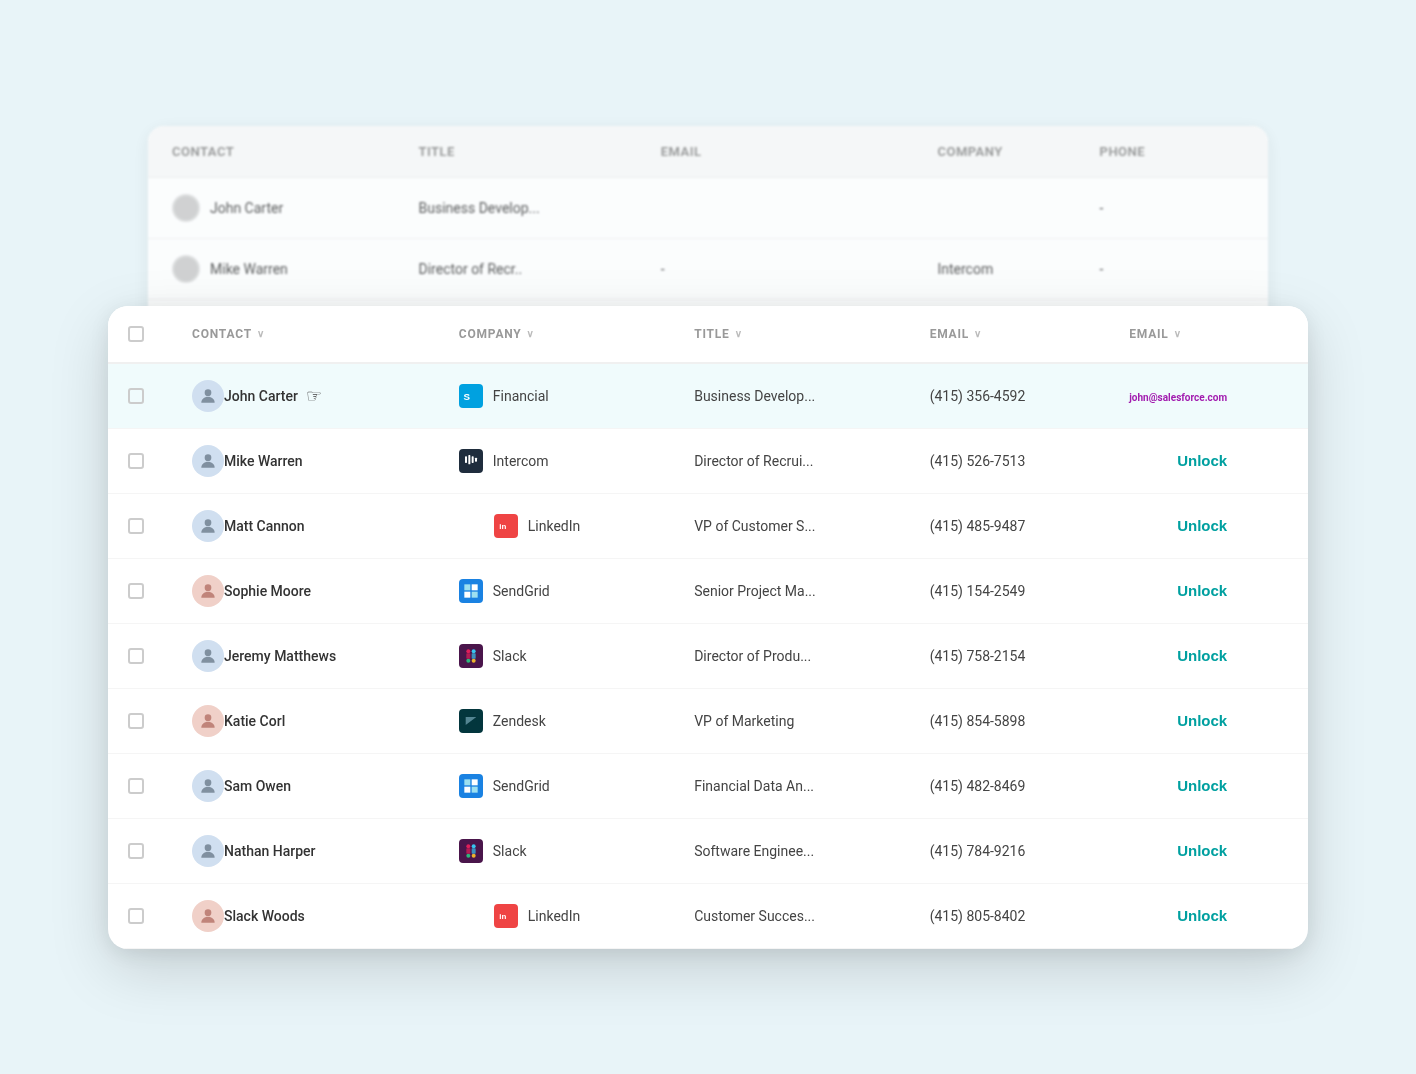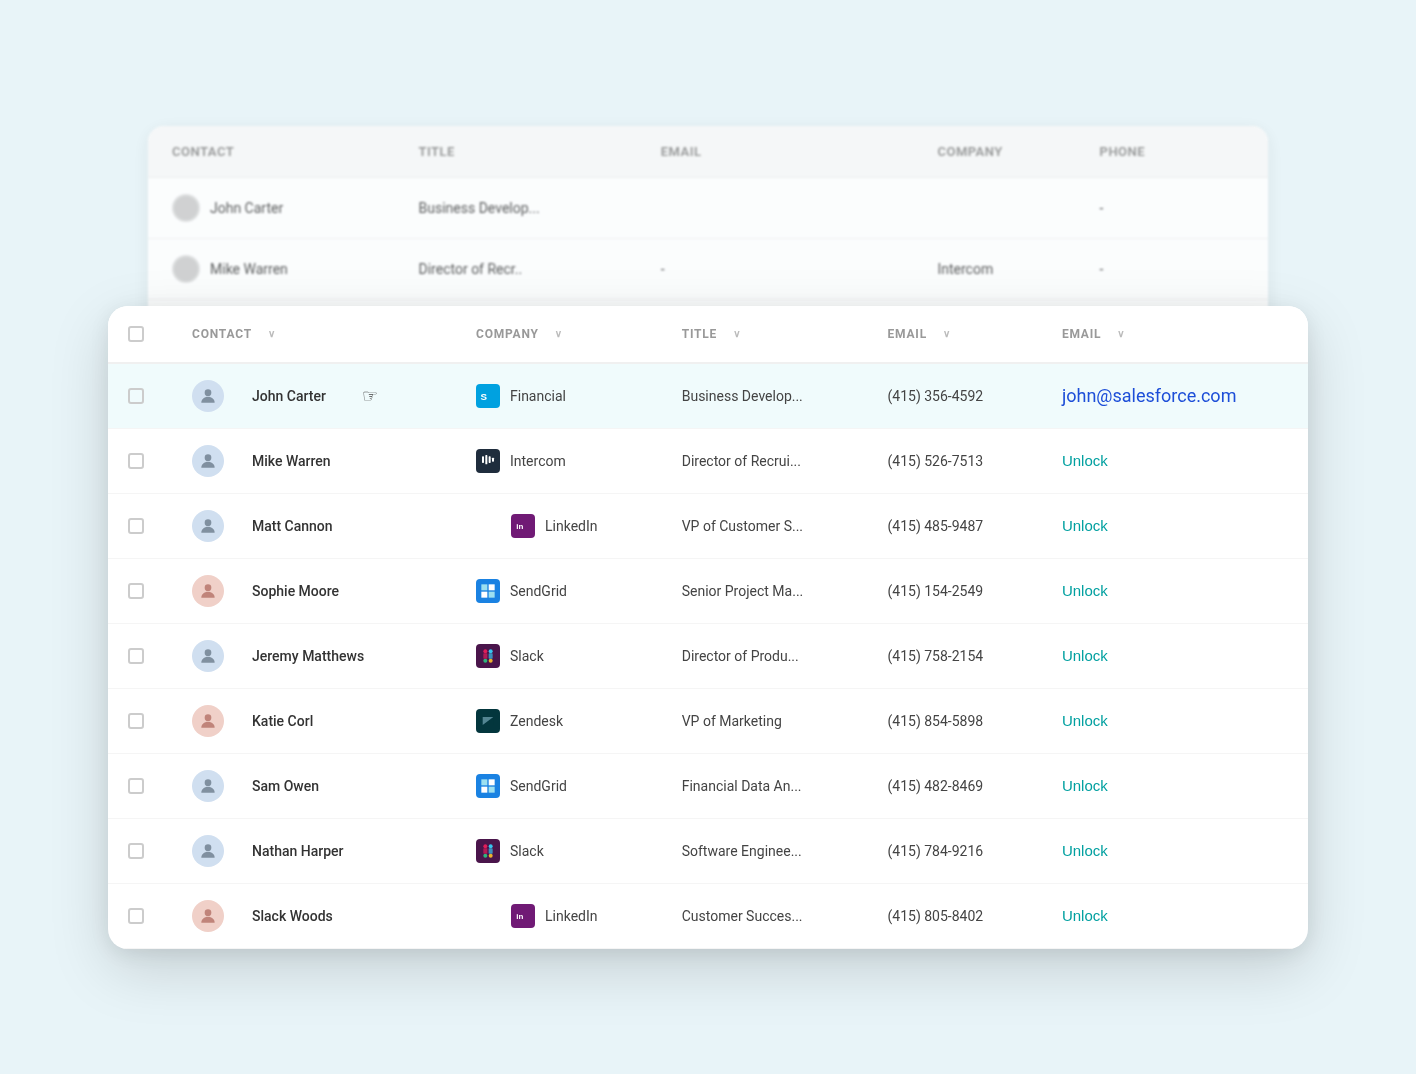--- a/index.html
+++ b/index.html
@@ -105,21 +105,21 @@
       font-weight: 700;
       color: #999;
       letter-spacing: 0.8px;
       border-bottom: 2px solid #f0f0f0;
       white-space: nowrap;
     }
 
     .main-table thead th .th-inner {
       display: flex;
       align-items: center;
-      gap: 16px;
+      gap: 5px;
     }
 
     .main-table thead th .chevron {
       color: #bbb;
       font-size: 10px;
     }
 
     .checkbox-col {
       width: 50px;
       padding-left: 20px !important;
@@ -136,21 +136,21 @@
 
     .main-table tbody td {
       padding: 16px 24px;
       font-size: 14px;
       color: #444;
     }
 
     .contact-name-cell {
       display: flex;
       align-items: center;
-      gap: 28px;
+      gap: 0;
     }
 
     .avatar {
       width: 32px;
       height: 32px;
       border-radius: 50%;
       background: #e0e0e0;
       display: flex;
       align-items: center;
       justify-content: center;
@@ -191,39 +191,40 @@
       display: flex;
       align-items: center;
       justify-content: center;
       font-size: 11px;
       font-weight: 700;
       flex-shrink: 0;
     }
 
     .logo-salesforce { background: #00a1e0; color: white; }
     .logo-intercom { background: #1f2d3d; color: white; }
-    .logo-linkedin { background: #701a75; color: white; margin-left: 35px; }
+    .logo-linkedin { background: #ef4444; color: white; margin-left: 35px; }
     .logo-sendgrid { background: #1a82e2; color: white; }
     .logo-slack { background: #4a154b; color: white; }
     .logo-zendesk { background: #03363d; color: white; }
 
     .unlock-btn {
       color: #00a0a0;
-      font-weight: 400;
+      font-weight: 700;
       font-size: 15px;
       cursor: pointer;
       background: none;
       border: none;
       padding: 0;
+      margin-left: 48px;
     }
 
     .email-link {
-      color: #1d4ed8;
-      font-weight: 400;
-      font-size: 18px;
+      color: #a21caf;
+      font-weight: 700;
+      font-size: 10px;
       text-decoration: none;
     }
 
     .checkbox {
       width: 16px;
       height: 16px;
       border: 2px solid #ccc;
       border-radius: 3px;
       cursor: pointer;
     }

